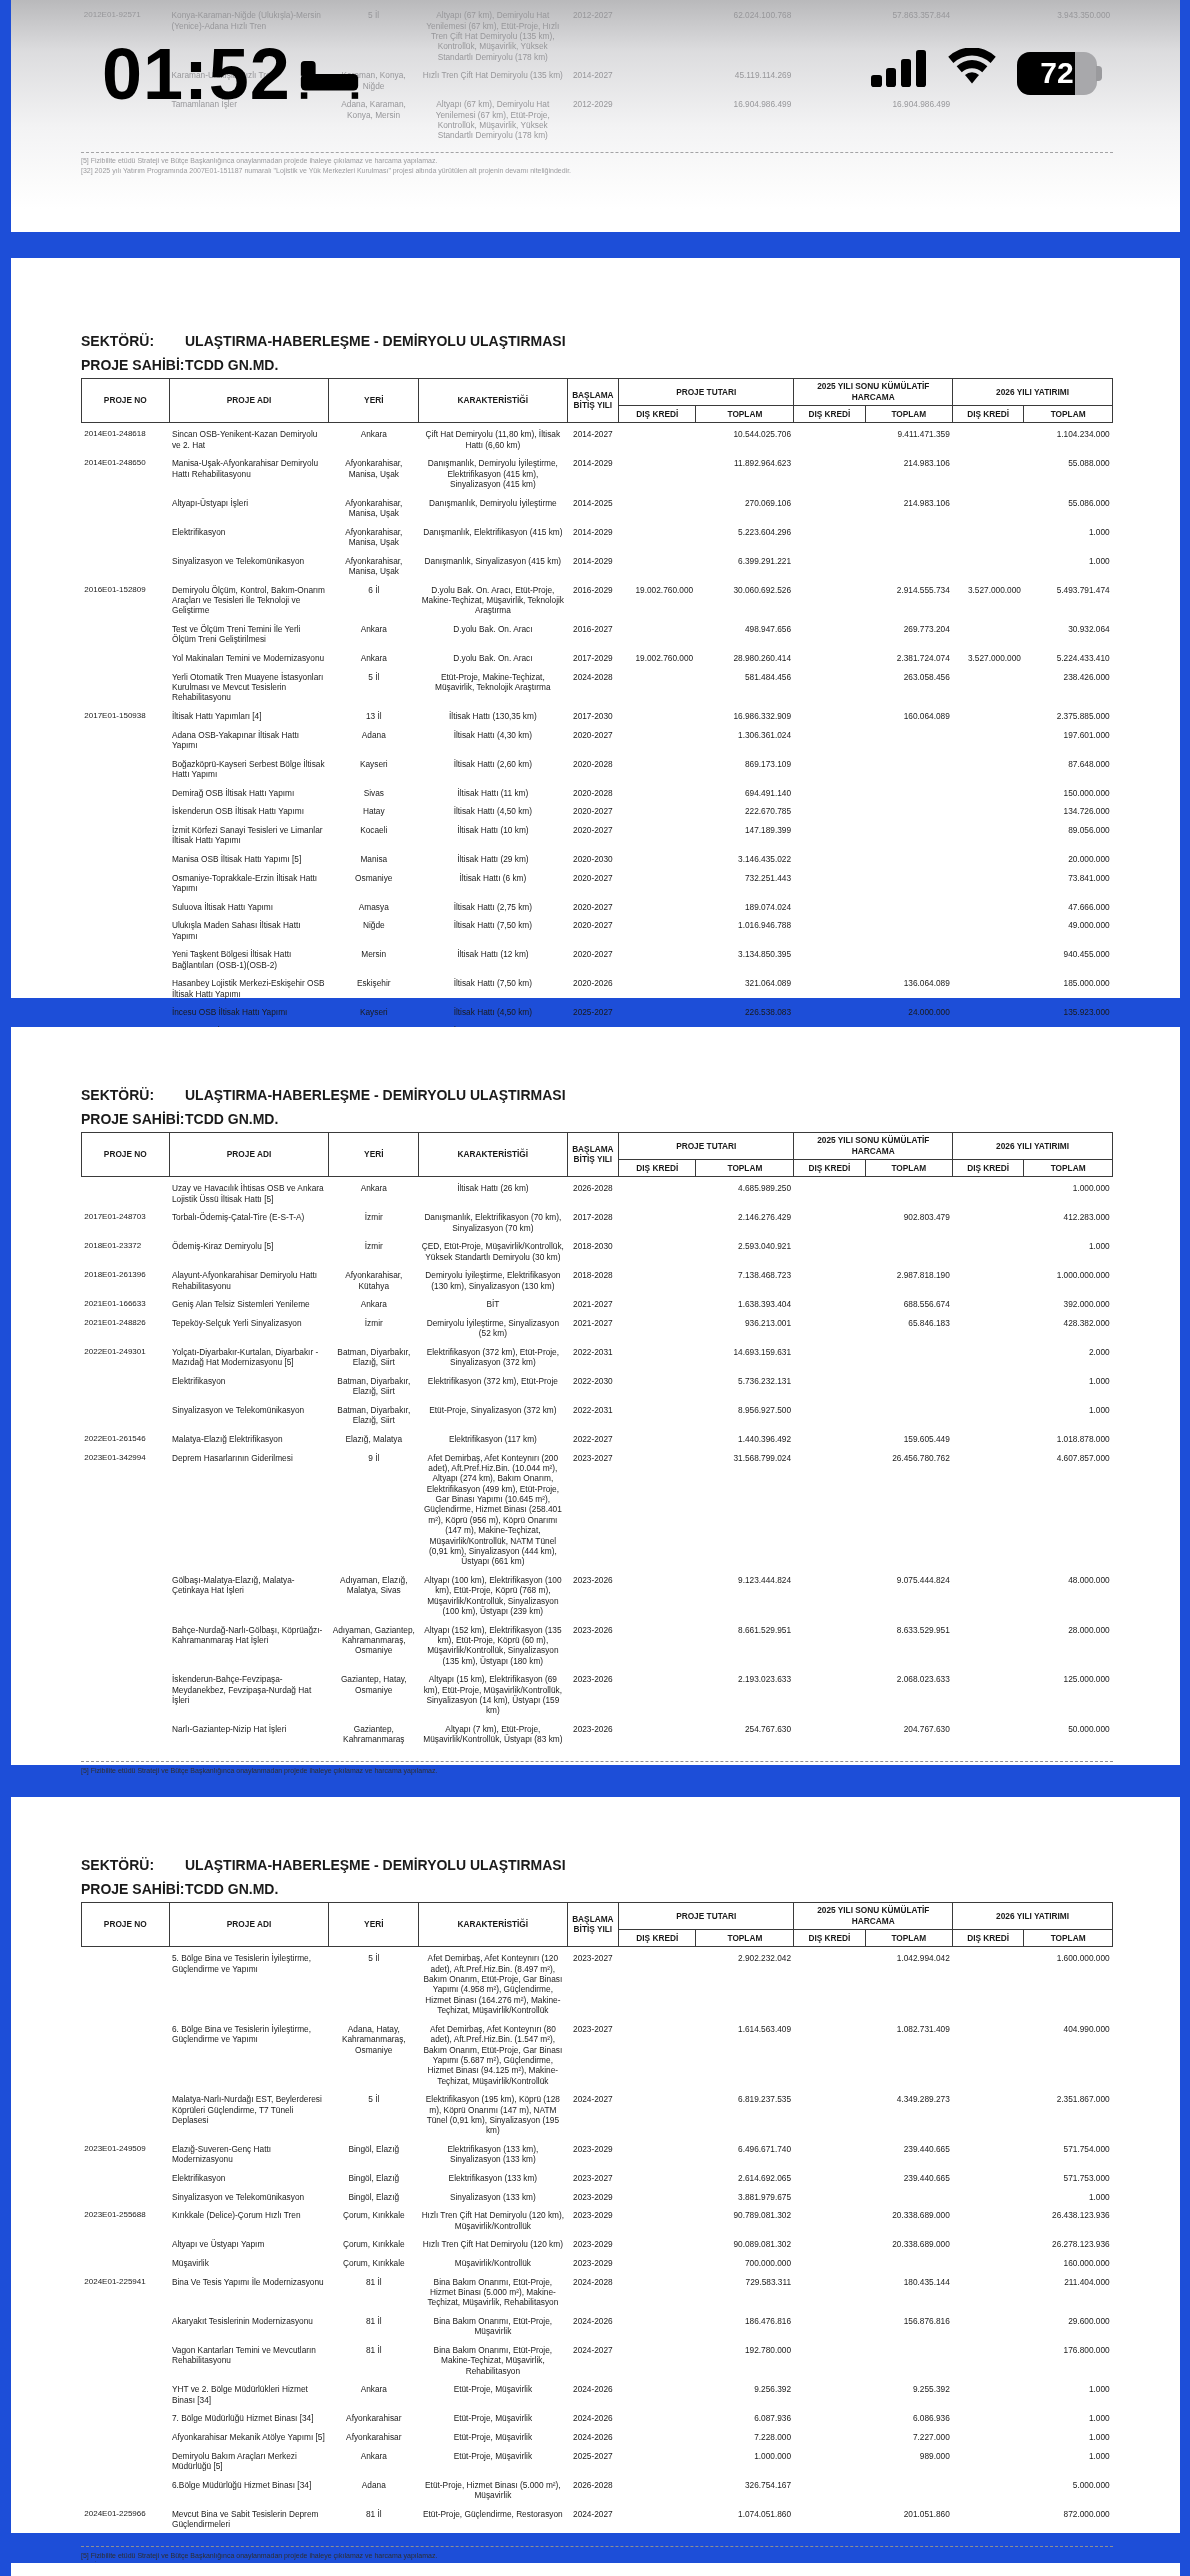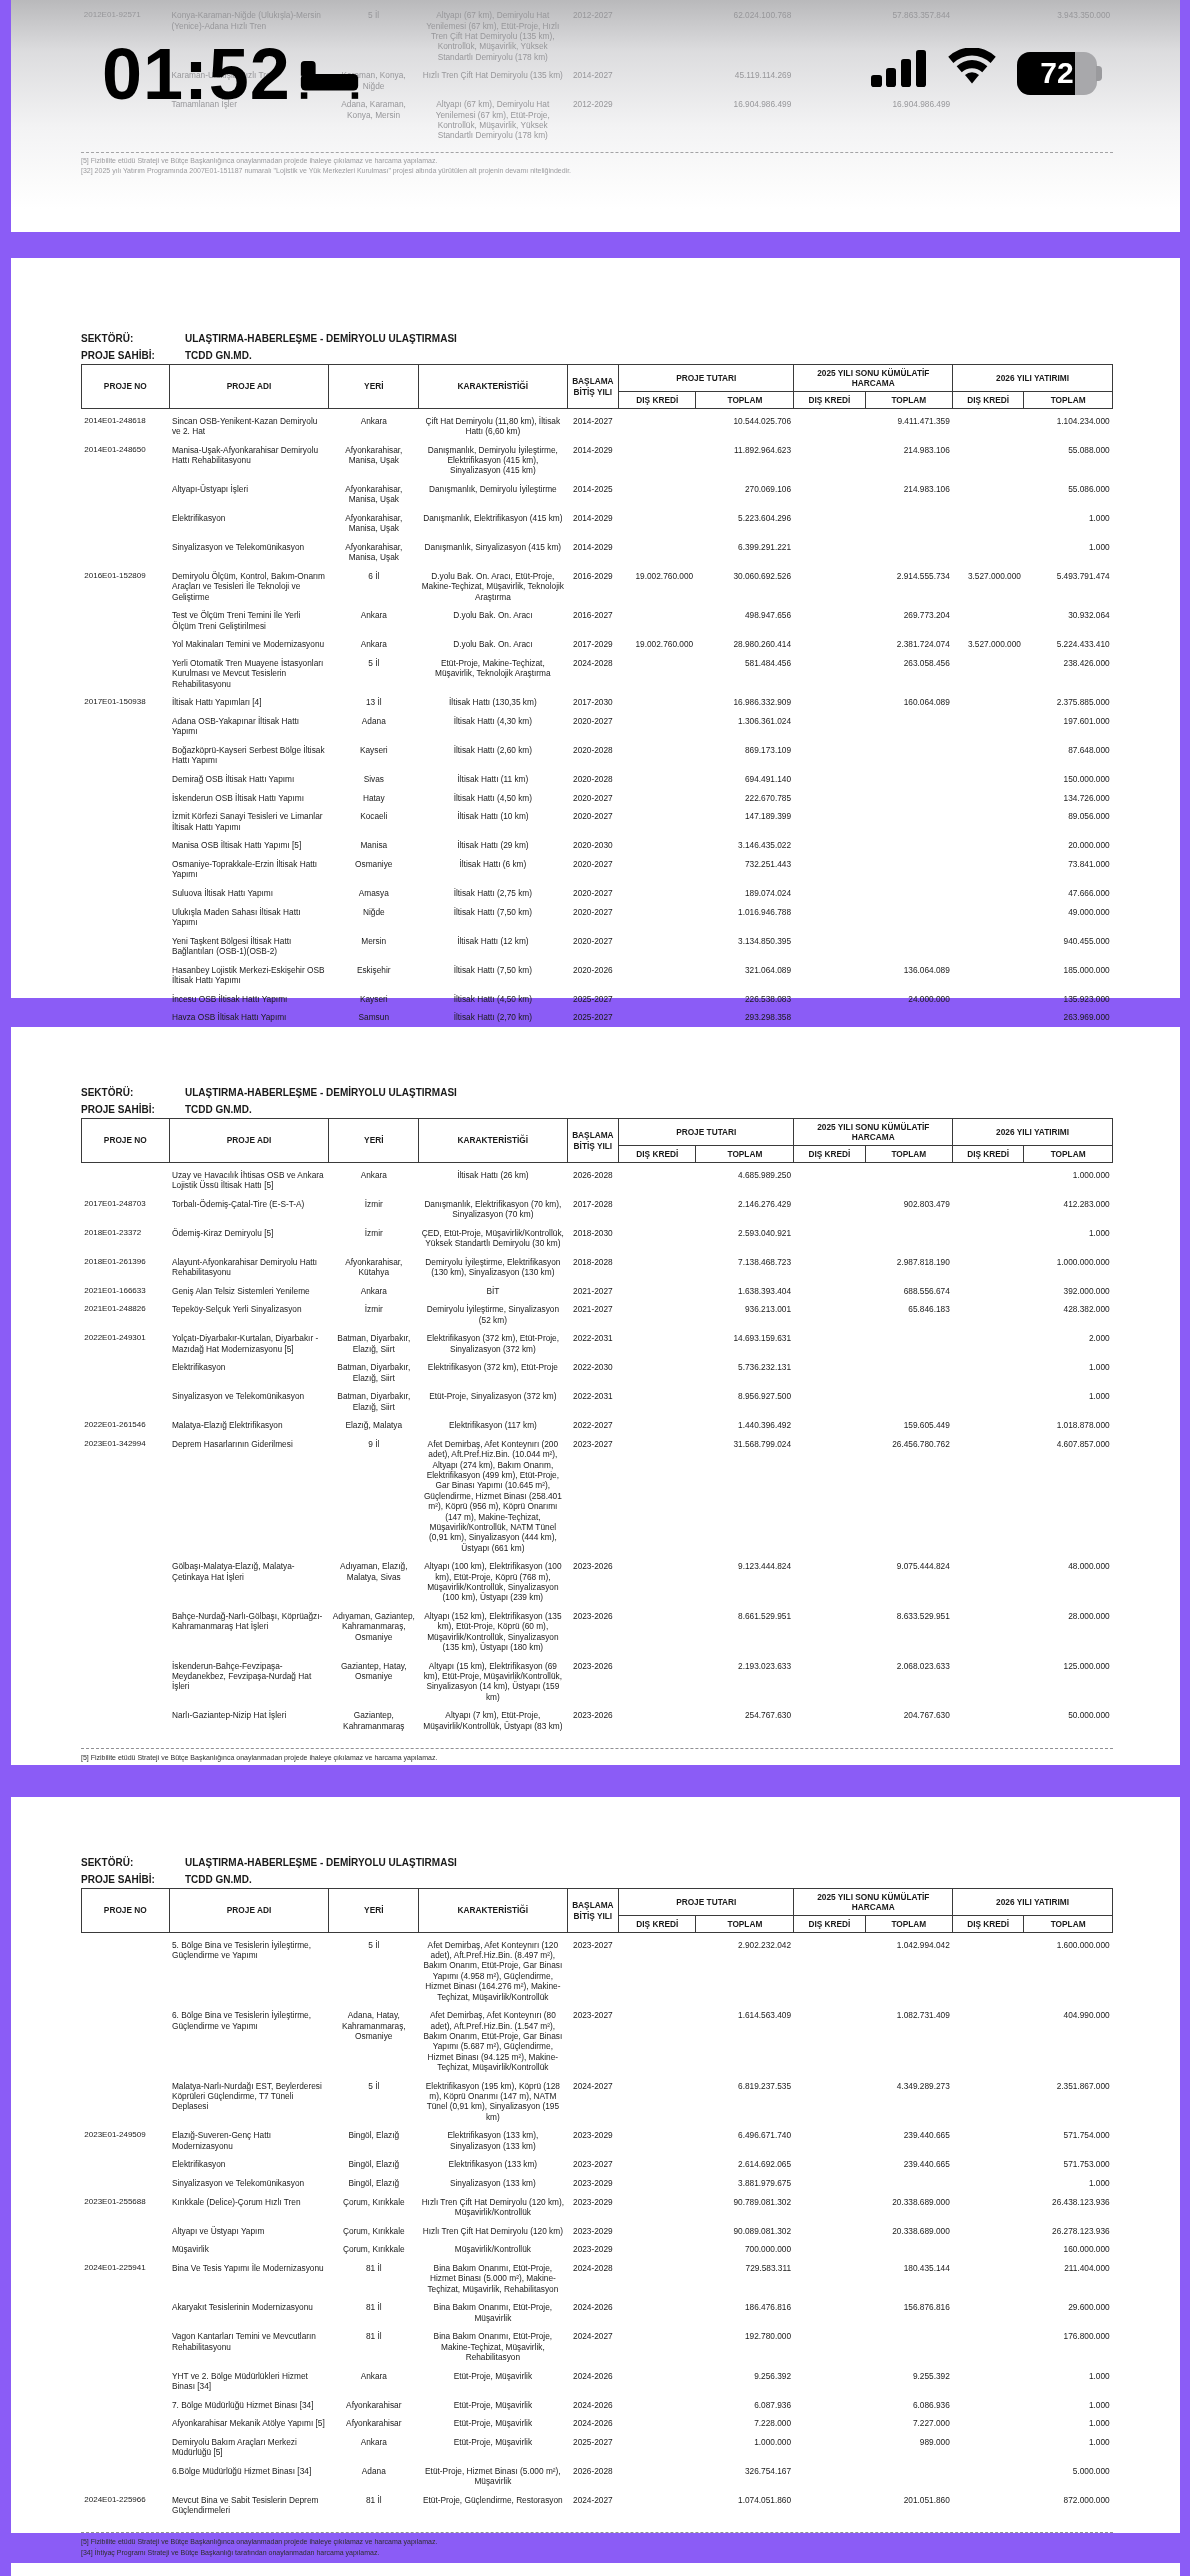--- a/index.html
+++ b/index.html
@@ -1,17 +1,17 @@
 <!DOCTYPE html>
 <html style="font-size:15px"><head>
 <meta charset="utf-8">
 <style>
   html,body{margin:0;padding:0;}
   body{font-family:"Liberation Sans",sans-serif;background:#757577;}
-  .screen{position:relative;width:1191px;height:2576px;background:#8b5cf6;overflow:hidden;}
+  .screen{position:relative;width:1191px;height:2576px;background:#1d4ed8;overflow:hidden;}
 
   
   .top-area{position:absolute;top:0;left:11px;right:11px;height:232px;
     background:linear-gradient(180deg,#b9b9bb 0%,#dcdcde 22%,#f3f3f4 55%,#ffffff 90%);}
   .top-content{margin:0 67px 0 70px;padding-top:3.7px;color:#97979a;}
   .top-rule{margin:7.4px 0 3.7px 0;border-top:1.9px dashed #a3a3a5;}
   .top-foot{font-size:7px;line-height:1.35;color:#9b9b9e;}
 
   
   .statusbar{position:absolute;top:0;left:0;right:0;height:139px;pointer-events:none;}
@@ -33,21 +33,21 @@
     box-shadow:0 3.7px 13px rgba(0,0,0,.30);display:flex;align-items:center;justify-content:center;
     font-size:43px;font-weight:500;color:#1c1c1e;letter-spacing:0.9px;z-index:30;}
 
   
   .page{position:absolute;left:11px;right:11px;background:#fff;}
   #page1{top:258px;height:740px;}
   #page2{top:1027px;height:738px;}
   #page3{top:1797px;height:736px;}
   #page4{top:2563px;height:13px;}
   .sheet{margin:0 67px 0 70px;}
-  .meta{padding-top:57px;font-size:10px;font-weight:700;color:#1a1a1a;line-height:1.7;}
+  .meta{padding-top:57px;font-size:14px;font-weight:700;color:#1a1a1a;line-height:1.7;}
   #page1 .meta{padding-top:72px;}
   .meta .row{display:flex;}
   .meta .lbl{width:104px;}
 
   
   table.ptable{width:100%;border-collapse:collapse;table-layout:fixed;font-size:8.3px;color:#1a1a1a;}
   table.ptable.faded{color:#97979a;}
   .ptable thead th{border:1.4px solid #3a3a3a;font-size:8.3px;font-weight:700;text-align:center;
     padding:2.8px 1.9px;line-height:1.25;vertical-align:middle;}
   .ptable tbody td{padding:4.6px 2.8px 3.7px 2.8px;vertical-align:top;line-height:1.25;word-wrap:break-word;}

